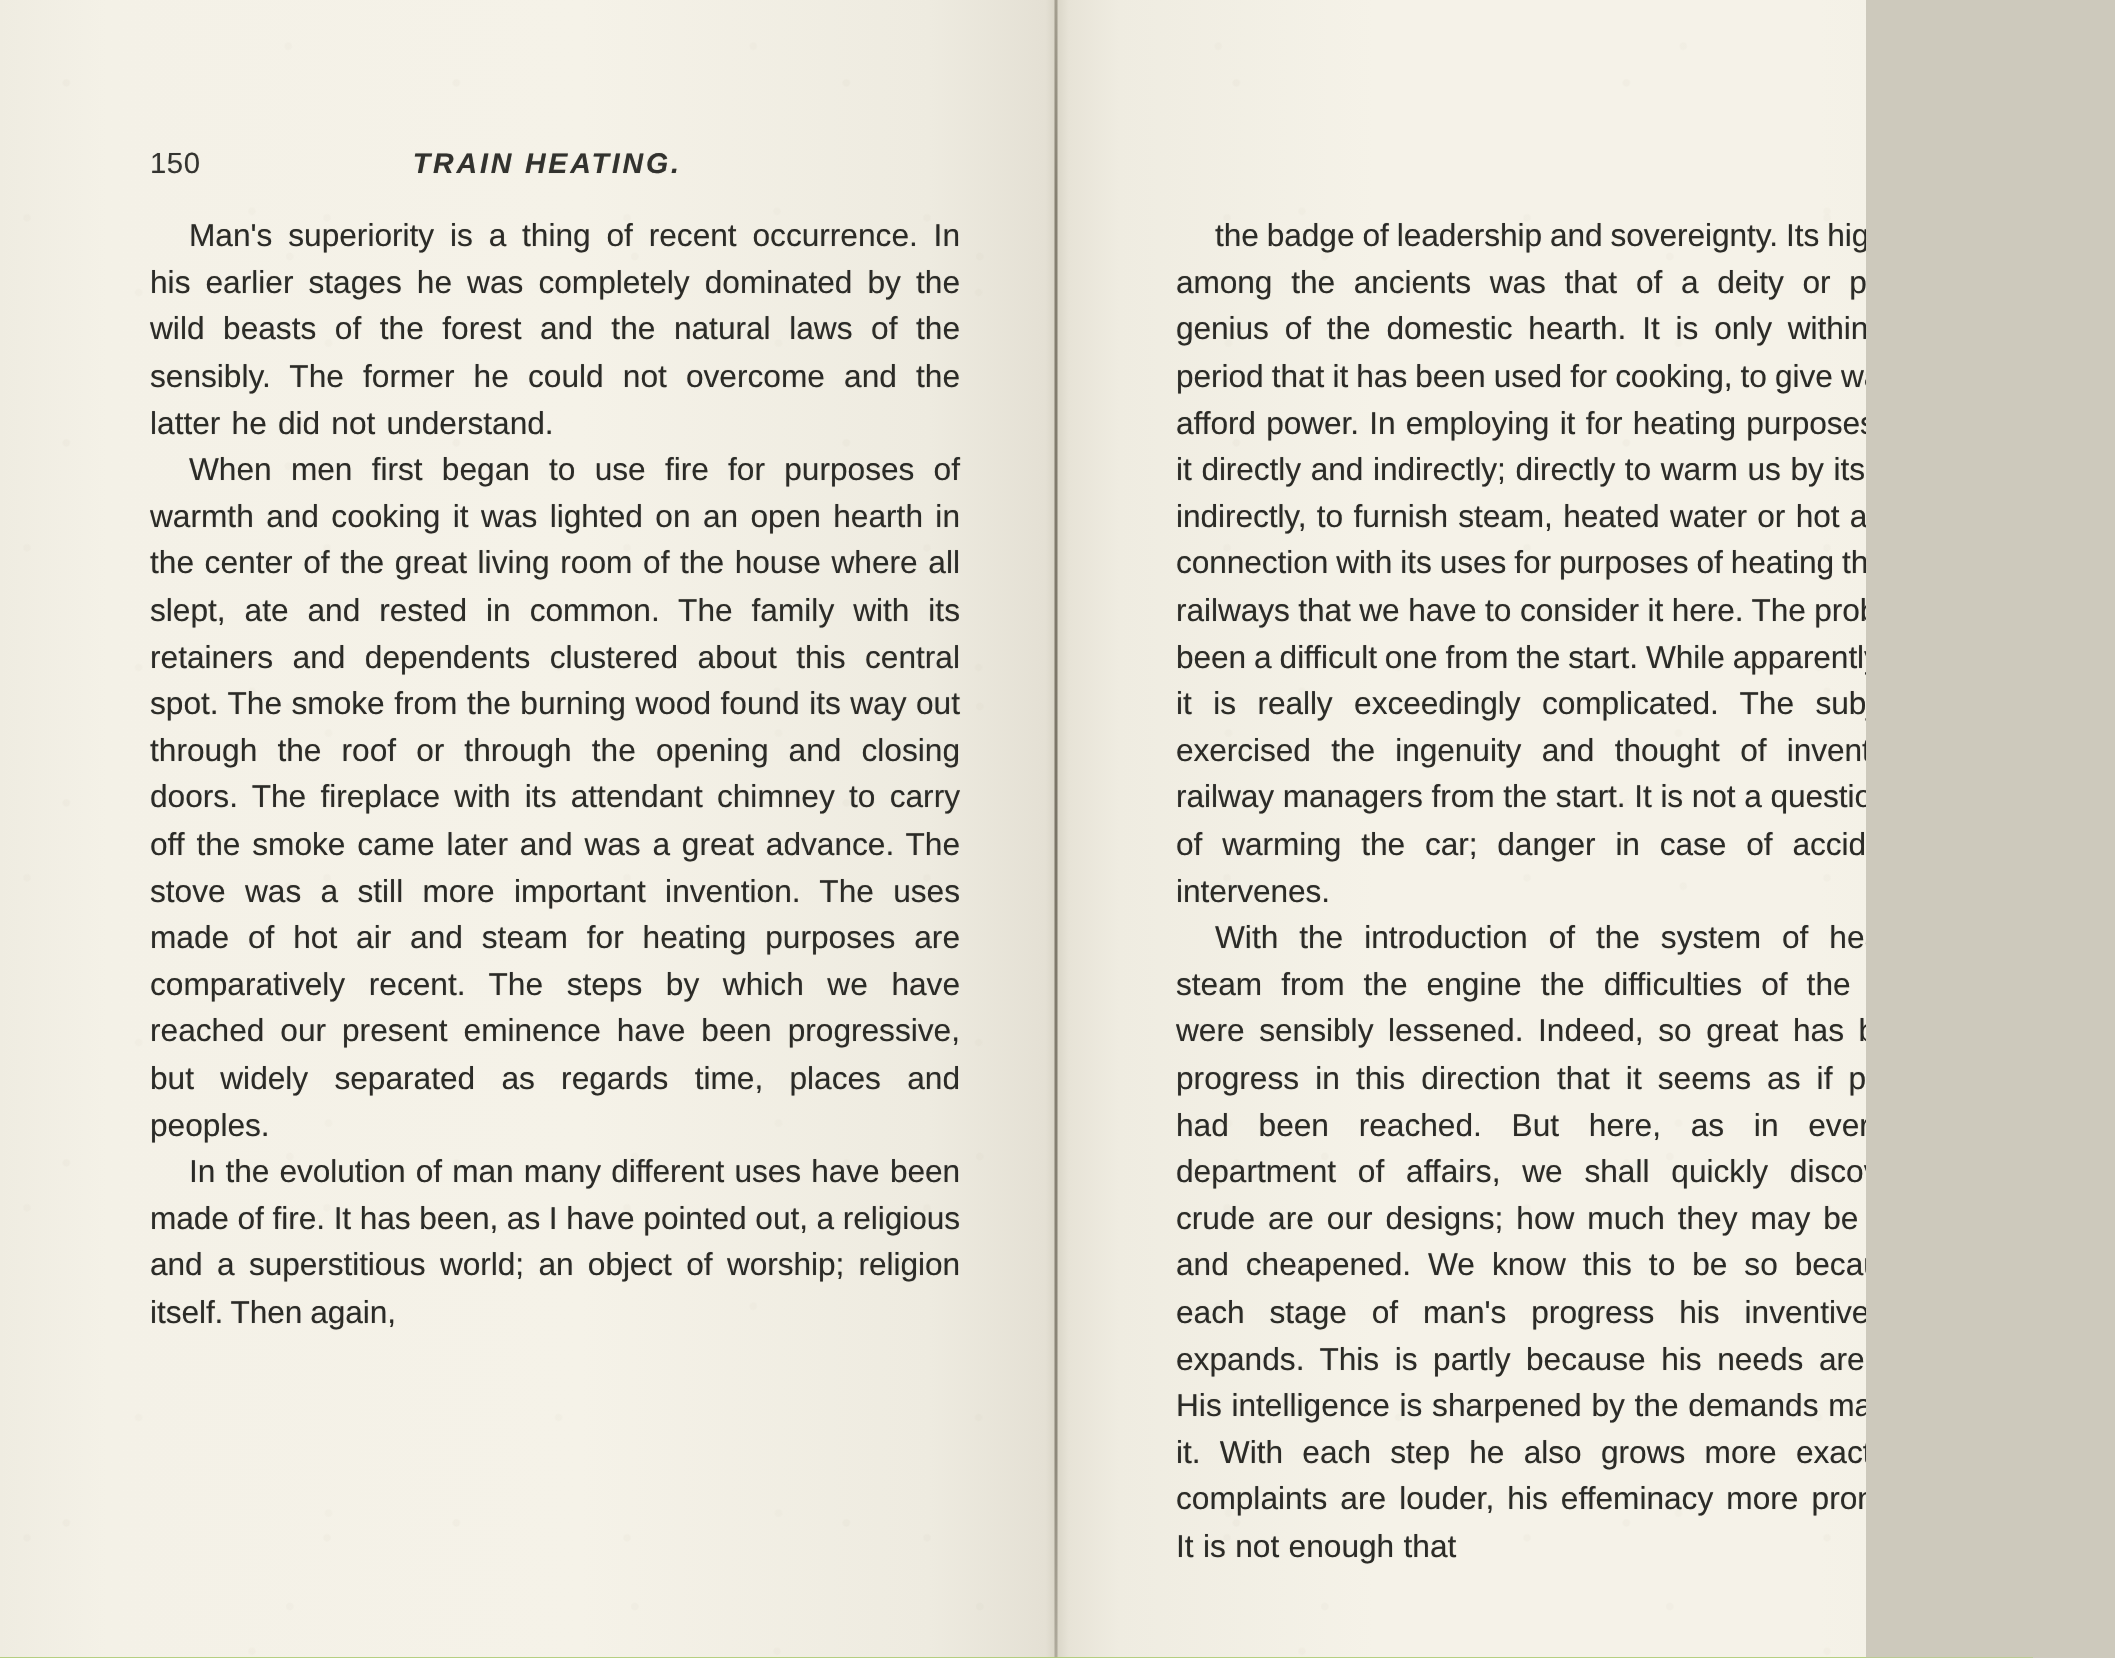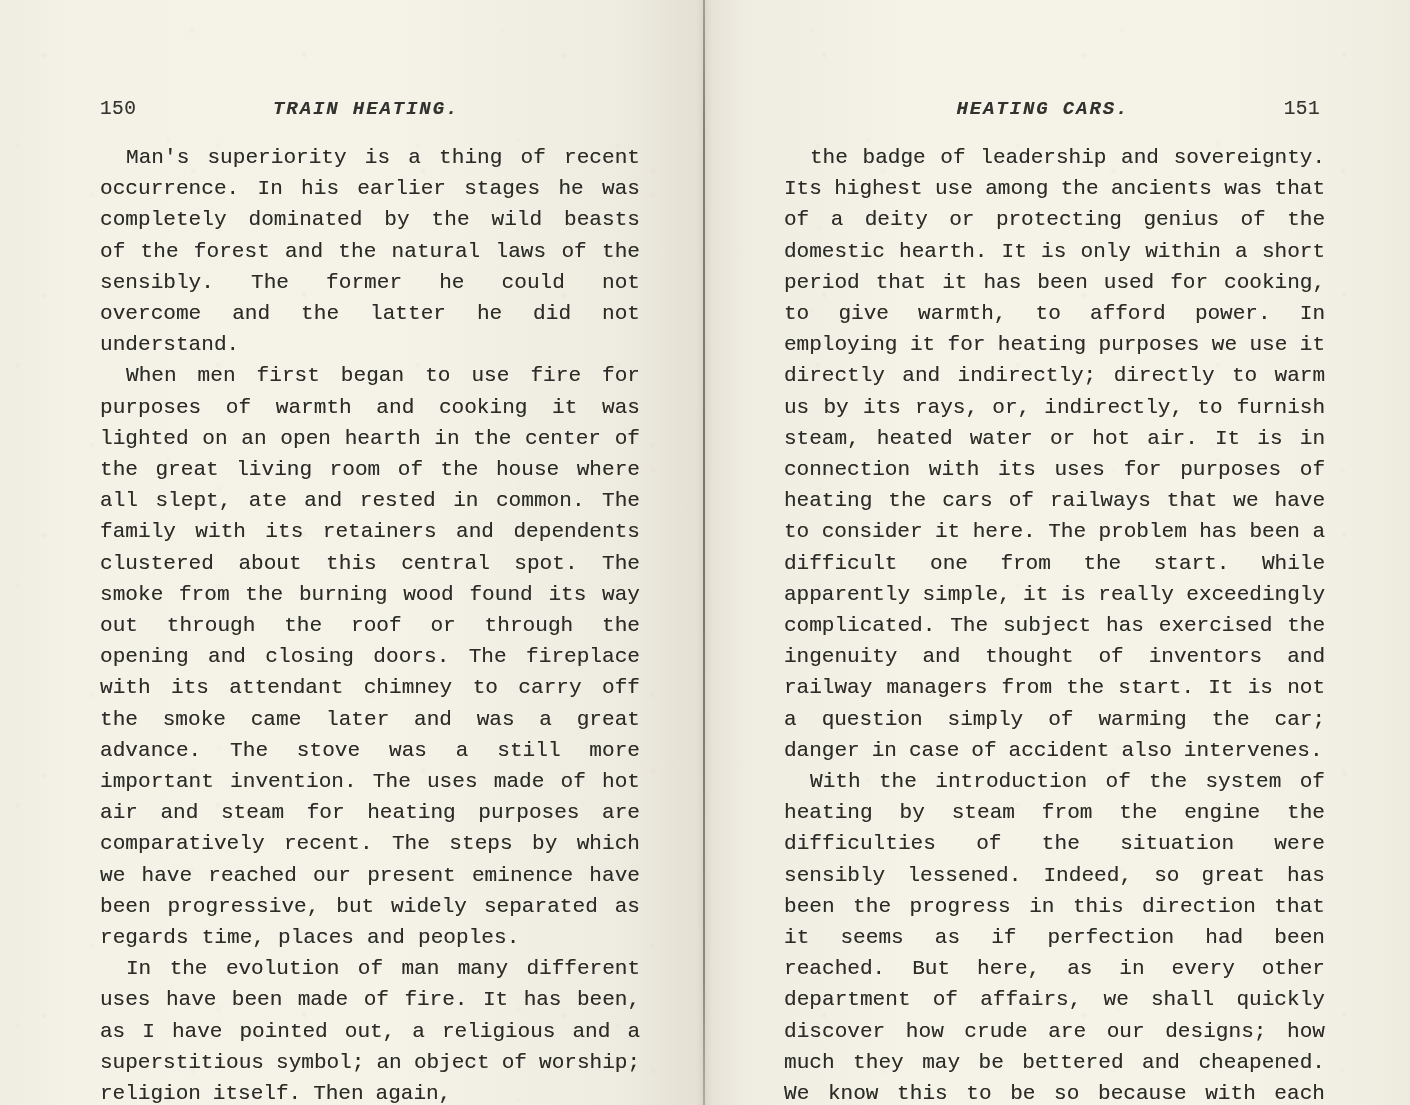--- a/index.html
+++ b/index.html
@@ -4,25 +4,25 @@
 <title>Scanned Book Spread — Train Service / Heating Cars</title>
 <style>
   html, body {
     margin: 0;
     padding: 0;
     background: #cdc9bc;
   }
 
   .scan {
     position: relative;
-    width: 1410px;
+    width: 1244px;
     height: 1105px;
     overflow: hidden;
     background: #84cc16;
-    font-family: Liberation Mono, monospace;
+    font-family: Liberation Sans, sans-serif;
     color: #2c2c28;
   }
 
   
   .paper-left,
   .paper-right {
     position: absolute;
     top: 0;
     height: 100%;
   }
@@ -162,30 +162,26 @@
   <div class="page left">
 
     <div class="running-head">
       <span class="folio ink">150</span>
       <span class="head-title ink">TRAIN HEATING.</span>
     </div>
 
     <div class="column">
       <p class="ink loose">Man's superiority is a thing of recent occurrence. In his earlier stages he was completely dominated by the wild beasts of the forest and the natural laws of the sensibly. The former he could not overcome and the latter he did not understand.</p>
       <p class="ink normal">When men first began to use fire for purposes of warmth and cooking it was lighted on an open hearth in the center of the great living room of the house where all slept, ate and rested in common. The family with its retainers and dependents clustered about this central spot. The smoke from the burning wood found its way out through the roof or through the opening and closing doors. The fireplace with its attendant chimney to carry off the smoke came later and was a great advance. The stove was a still more important invention. The uses made of hot air and steam for heating purposes are comparatively recent. The steps by which we have reached our present eminence have been progressive, but widely separated as regards time, places and peoples.</p>
-      <p class="ink tight">In the evolution of man many different uses have been made of fire. It has been, as I have pointed out, a religious and a superstitious symbol; an object of worship; religion itself. Then again,</p>
+      <p class="ink tight">In the evolution of man many different uses have been made of fire. It has been, as I have pointed out, a religious and a superstitious world; an object of worship; religion itself. Then again,</p>
     </div>
   </div>
 
   <div class="page right">
 
-    <div class="running-head">
-      <span class="head-title ink">HEATING CARS.</span>
-      <span class="folio ink">151</span>
-    </div>
 
     <div class="column">
       <p class="ink tight">the badge of leadership and sovereignty. Its highest use among the ancients was that of a deity or protecting genius of the domestic hearth. It is only within a short period that it has been used for cooking, to give warmth, to afford power. In employing it for heating purposes we use it directly and indirectly; directly to warm us by its rays, or, indirectly, to furnish steam, heated water or hot air. It is in connection with its uses for purposes of heating the cars of railways that we have to consider it here. The problem has been a difficult one from the start. While apparently simple, it is really exceedingly complicated. The subject has exercised the ingenuity and thought of inventors and railway managers from the start. It is not a question simply of warming the car; danger in case of accident also intervenes.</p>
       <p class="ink normal">With the introduction of the system of heating by steam from the engine the difficulties of the situation were sensibly lessened. Indeed, so great has been the progress in this direction that it seems as if perfection had been reached. But here, as in every other department of affairs, we shall quickly discover how crude are our designs; how much they may be bettered and cheapened. We know this to be so because with each stage of man's progress his inventive genius expands. This is partly because his needs are greater. His intelligence is sharpened by the demands made upon it. With each step he also grows more exacting. His complaints are louder, his effeminacy more pronounced. It is not enough that</p>
     </div>
   </div>
 
   <div class="grain"></div>
 </div>
 

